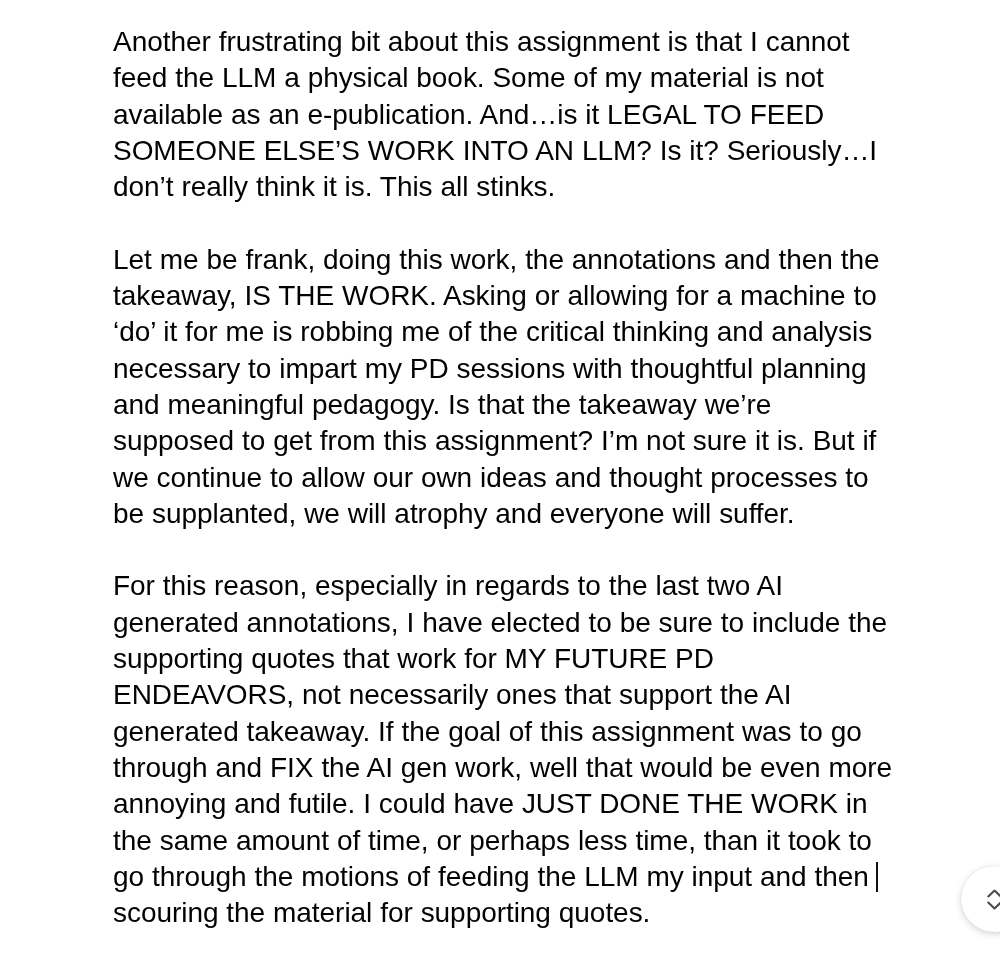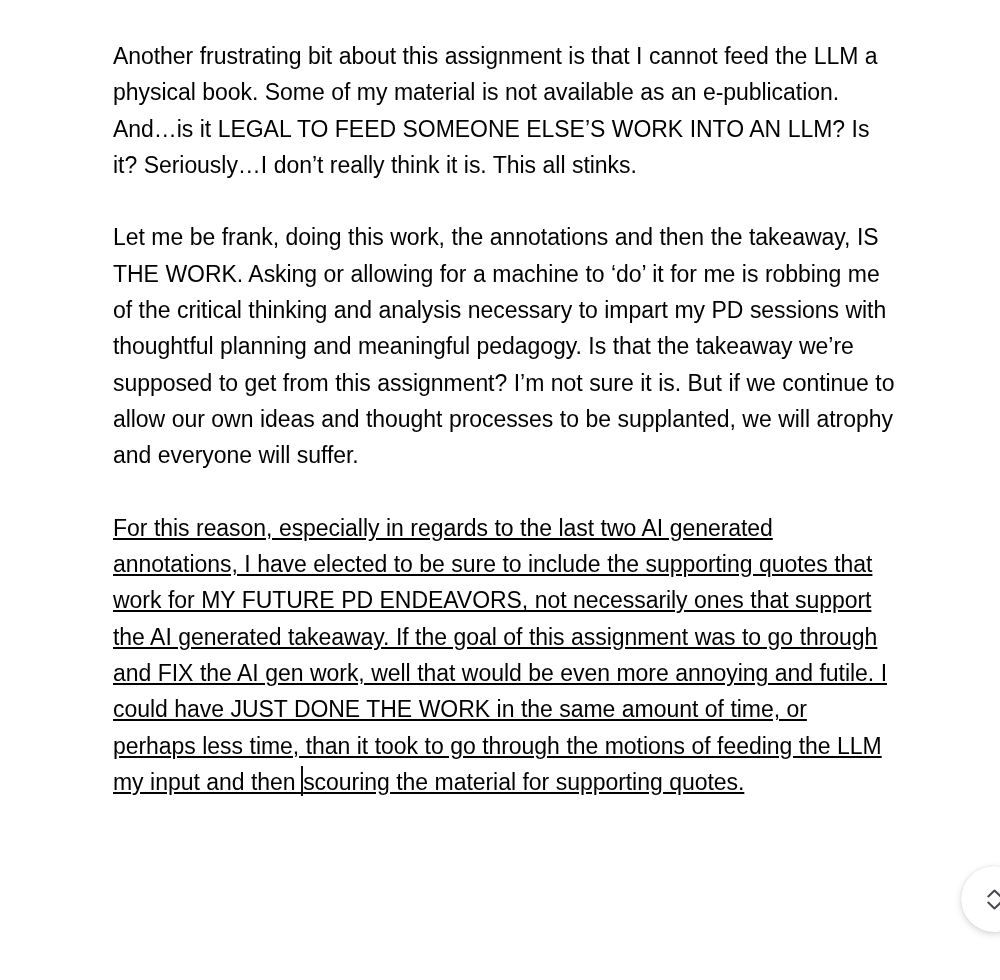--- a/index.html
+++ b/index.html
@@ -20,36 +20,34 @@
     inset: 0;
     background: #ffffff;
   }
 
   #text-body {
     position: absolute;
     left: 113px;
     top: 24px;
     width: 782px;
     color: #020202;
-    font-size: 23px;
+    font-size: 28px;
     line-height: 36.3px;
     letter-spacing: -0.05px;
     word-spacing: 0.2px;
     text-align: left;
-    margin-top: 14px;
     -webkit-font-smoothing: antialiased;
   }
 
   .paragraph {
     margin: 0 0 36.3px 0;
     white-space: normal;
   }
   .paragraph:last-child {
     margin-bottom: 0;
-    text-decoration: underline;
   }
 
   
   .caret-line {
     position: relative;
   }
   .text-caret {
     display: inline-block;
     width: 2px;
     height: 30px;

